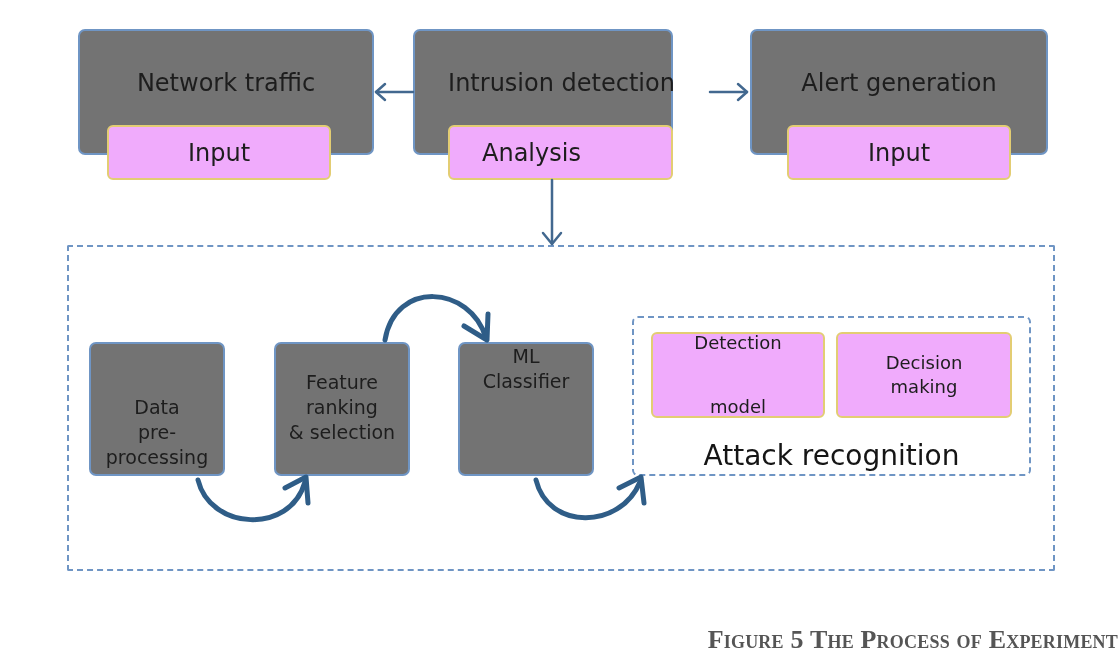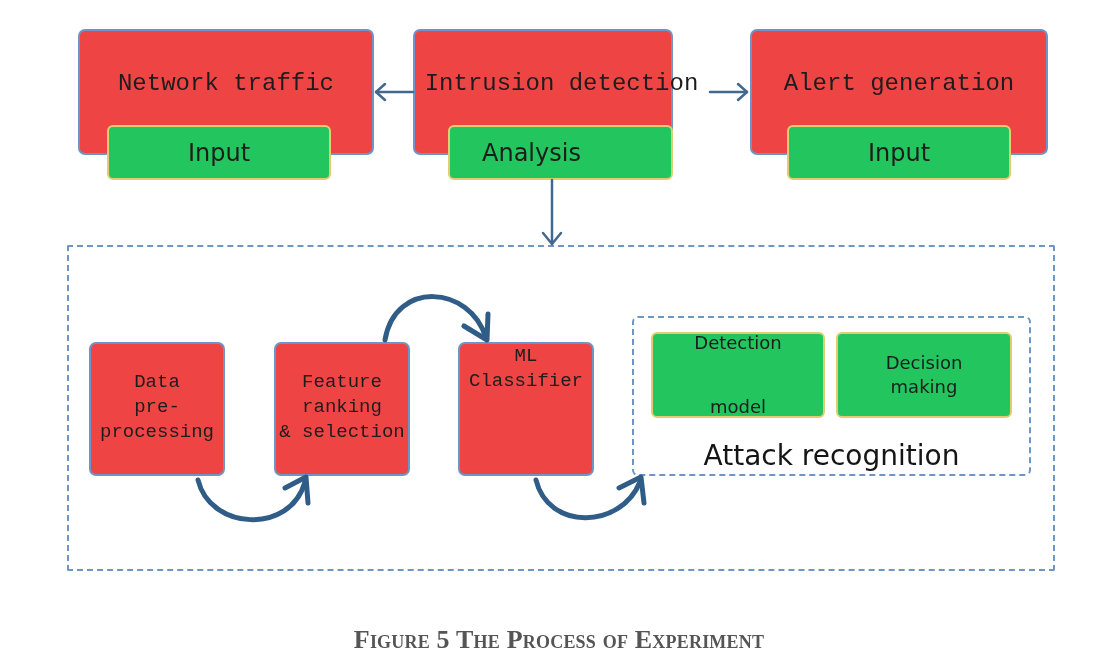--- a/index.html
+++ b/index.html
@@ -1,19 +1,19 @@
 <!DOCTYPE html>
 <html><head>
 <meta charset="utf-8">
 <style>
   html, body { margin:0; padding:0; background:#ffffff; }
   body { width:1118px; height:672px; position:relative; overflow:hidden; font-family:"DejaVu Sans", sans-serif; }
   .abs { position:absolute; box-sizing:border-box; }
-  .blue { background:#ef4444; border:2px solid #6f95c4; border-radius:7px;font-family:Liberation Mono, monospace; }
-  .yellow { background:#22c55e; border:2px solid #e3cd73; border-radius:6px; }
+  .blue { background:#737373; border:2px solid #6f95c4; border-radius:7px; }
+  .yellow { background:#f0abfc; border:2px solid #e3cd73; border-radius:6px; }
   .label { color:#1d1d1d; display:flex; align-items:center; justify-content:center; text-align:center; }
   .big { font-size:24px; }
   .med { font-size:19px; line-height:25px; }
   .sm { font-size:18px; line-height:24px; }
   .dashed { border:2px dashed #6f95c4; border-radius:6px; }
   svg.overlay { position:absolute; left:0; top:0; width:1118px; height:672px; pointer-events:none; }
   .caption { font-family:"Liberation Serif", serif; font-weight:bold; color:#555; font-size:26px; font-variant:small-caps; letter-spacing:0.2px; }
 </style>
 </head>
 <body>
@@ -28,21 +28,21 @@
 </div>
 <div class="abs yellow label big" style="left:448px;top:125px;width:225px;height:55px;justify-content:flex-start;padding-left:32px;">Analysis</div>
 
 <div class="abs blue" style="left:750px;top:29px;width:298px;height:126px;">
   <div class="abs label big" style="left:0;top:34px;width:294px;height:36px;">Alert generation</div>
 </div>
 <div class="abs yellow label big" style="left:787px;top:125px;width:224px;height:55px;">Input</div>
 
 <div class="abs dashed" style="left:67px;top:245px;width:988px;height:326px;border-radius:2px;"></div>
 
-<div class="abs blue label med" style="left:89px;top:342px;width:136px;height:134px;flex-direction:column;padding-bottom:4px;">
+<div class="abs blue label med" style="left:89px;top:342px;width:136px;height:134px;flex-direction:column;padding-bottom:4px;justify-content:flex-end;">
   <span>Data</span>
   <span>pre-</span>
   <span>processing</span>
 </div>
 
 <div class="abs blue label med" style="left:274px;top:342px;width:136px;height:134px;flex-direction:column;padding-bottom:4px;">
   <span>Feature</span>
   <span>ranking</span>
   <span>&amp; selection</span>
 </div>
@@ -82,13 +82,13 @@
     <path d="M285 488 L306 477 L308 503"></path>
 
     <path d="M385 340 C 395 280, 470 285, 486 338"></path>
     <path d="M464 326 L487 340 L488 314"></path>
 
     <path d="M536 480 C 548 530, 620 530, 640 482"></path>
     <path d="M619 488 L641 477 L644 503"></path>
   </g>
 </svg>
 
-<div class="abs caption" style="left:0;top:625px;width:1118px;text-align:center;">Figure 5 The Process of Experiment</div>
+<div class="abs caption" style="left:0;top:625px;width:1118px;text-align:right;">Figure 5 The Process of Experiment</div>
 
 </body></html>

